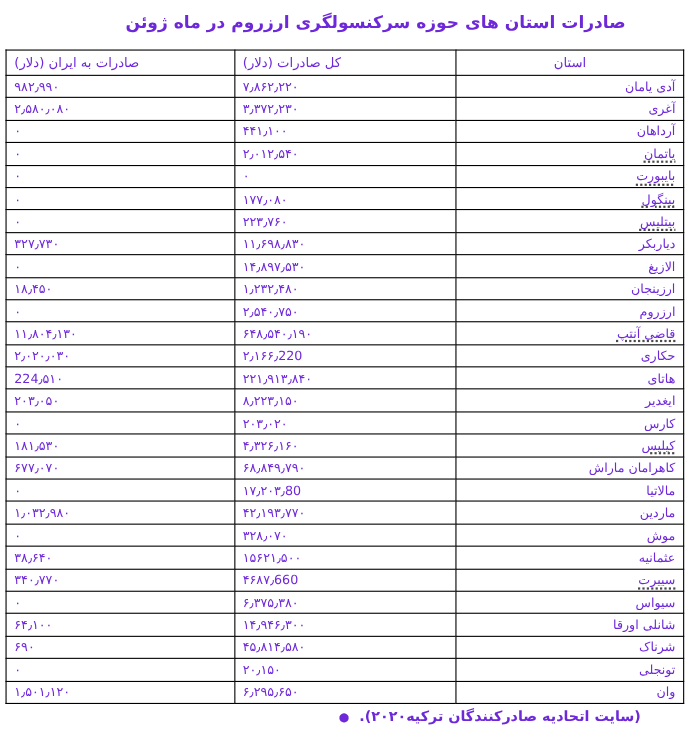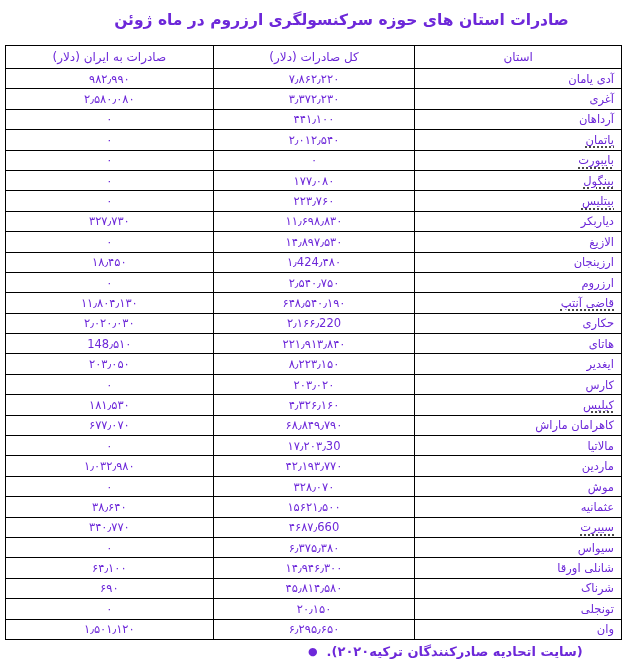--- a/index.html
+++ b/index.html
@@ -40,21 +40,21 @@
     font-weight:normal;
   }
   table.exports td{
     height:19.4px;
     font-size:11.5px;
   }
   .col-province{width:205px;}
   .col-total{width:200px;}
   .col-iran{width:206px;}
   th.h-province, td.c-province{}
-  th.h-total, th.h-iran, td.c-total, td.c-iran{text-align:center;}
+  th.h-total, th.h-iran, td.c-total, td.c-iran{text-align:left;}
   td.c-total, td.c-iran{font-size:11px;}
   .sq{
     text-decoration:underline dotted 1.5px #4a4a4a;
     text-underline-offset:3px;
   }
   .footer{
     position:absolute;
     top:644px;left:308px;
     display:flex;
     align-items:center;
@@ -150,21 +150,21 @@
         <td class="c-province">
           <span>الازیغ</span>
         </td>
         <td class="c-total">۱۴٫۸۹۷٫۵۳۰</td>
         <td class="c-iran">۰</td>
       </tr>
         <tr>
         <td class="c-province">
           <span>ارزینجان</span>
         </td>
-        <td class="c-total">۱٫424٫۴۸۰</td>
+        <td class="c-total">۱٫۲۳۲٫۴۸۰</td>
         <td class="c-iran">۱۸٫۴۵۰</td>
       </tr>
         <tr>
         <td class="c-province">
           <span>ارزروم</span>
         </td>
         <td class="c-total">۲٫۵۴۰٫۷۵۰</td>
         <td class="c-iran">۰</td>
       </tr>
         <tr>
@@ -179,21 +179,21 @@
           <span>حکاری</span>
         </td>
         <td class="c-total">۲٫۱۶۶٫220</td>
         <td class="c-iran">۲٫۰۲۰٫۰۳۰</td>
       </tr>
         <tr>
         <td class="c-province">
           <span>هاتای</span>
         </td>
         <td class="c-total">۲۲۱٫۹۱۳٫۸۴۰</td>
-        <td class="c-iran">148٫۵۱۰</td>
+        <td class="c-iran">224٫۵۱۰</td>
       </tr>
         <tr>
         <td class="c-province">
           <span>ایغدیر</span>
         </td>
         <td class="c-total">۸٫۲۲۳٫۱۵۰</td>
         <td class="c-iran">۲۰۳٫۰۵۰</td>
       </tr>
         <tr>
         <td class="c-province">
@@ -213,21 +213,21 @@
         <td class="c-province">
           <span>کاهرامان ماراش</span>
         </td>
         <td class="c-total">۶۸٫۸۴۹٫۷۹۰</td>
         <td class="c-iran">۶۷۷٫۰۷۰</td>
       </tr>
         <tr>
         <td class="c-province">
           <span>مالاتیا</span>
         </td>
-        <td class="c-total">۱۷٫۲۰۳٫30</td>
+        <td class="c-total">۱۷٫۲۰۳٫80</td>
         <td class="c-iran">۰</td>
       </tr>
         <tr>
         <td class="c-province">
           <span>ماردین</span>
         </td>
         <td class="c-total">۴۲٫۱۹۳٫۷۷۰</td>
         <td class="c-iran">۱٫۰۳۲٫۹۸۰</td>
       </tr>
         <tr>

